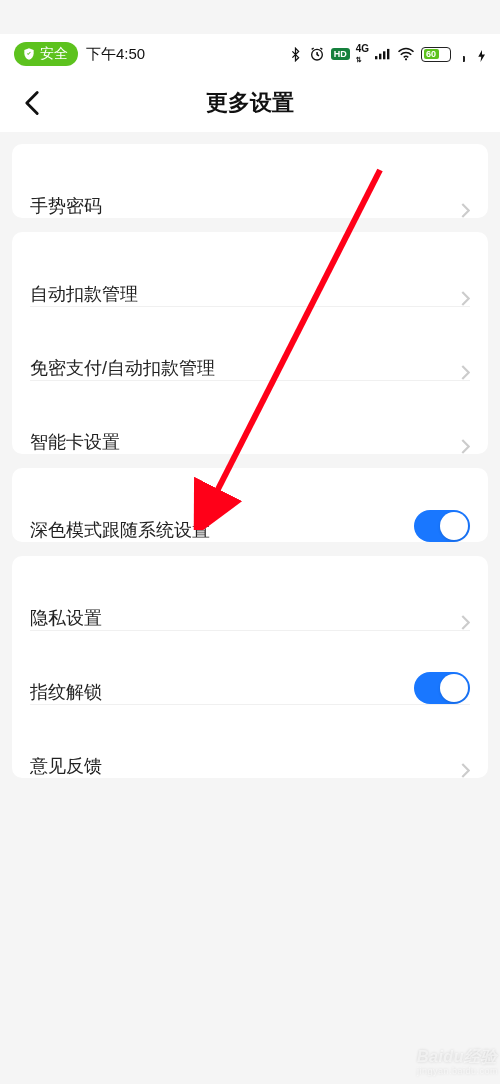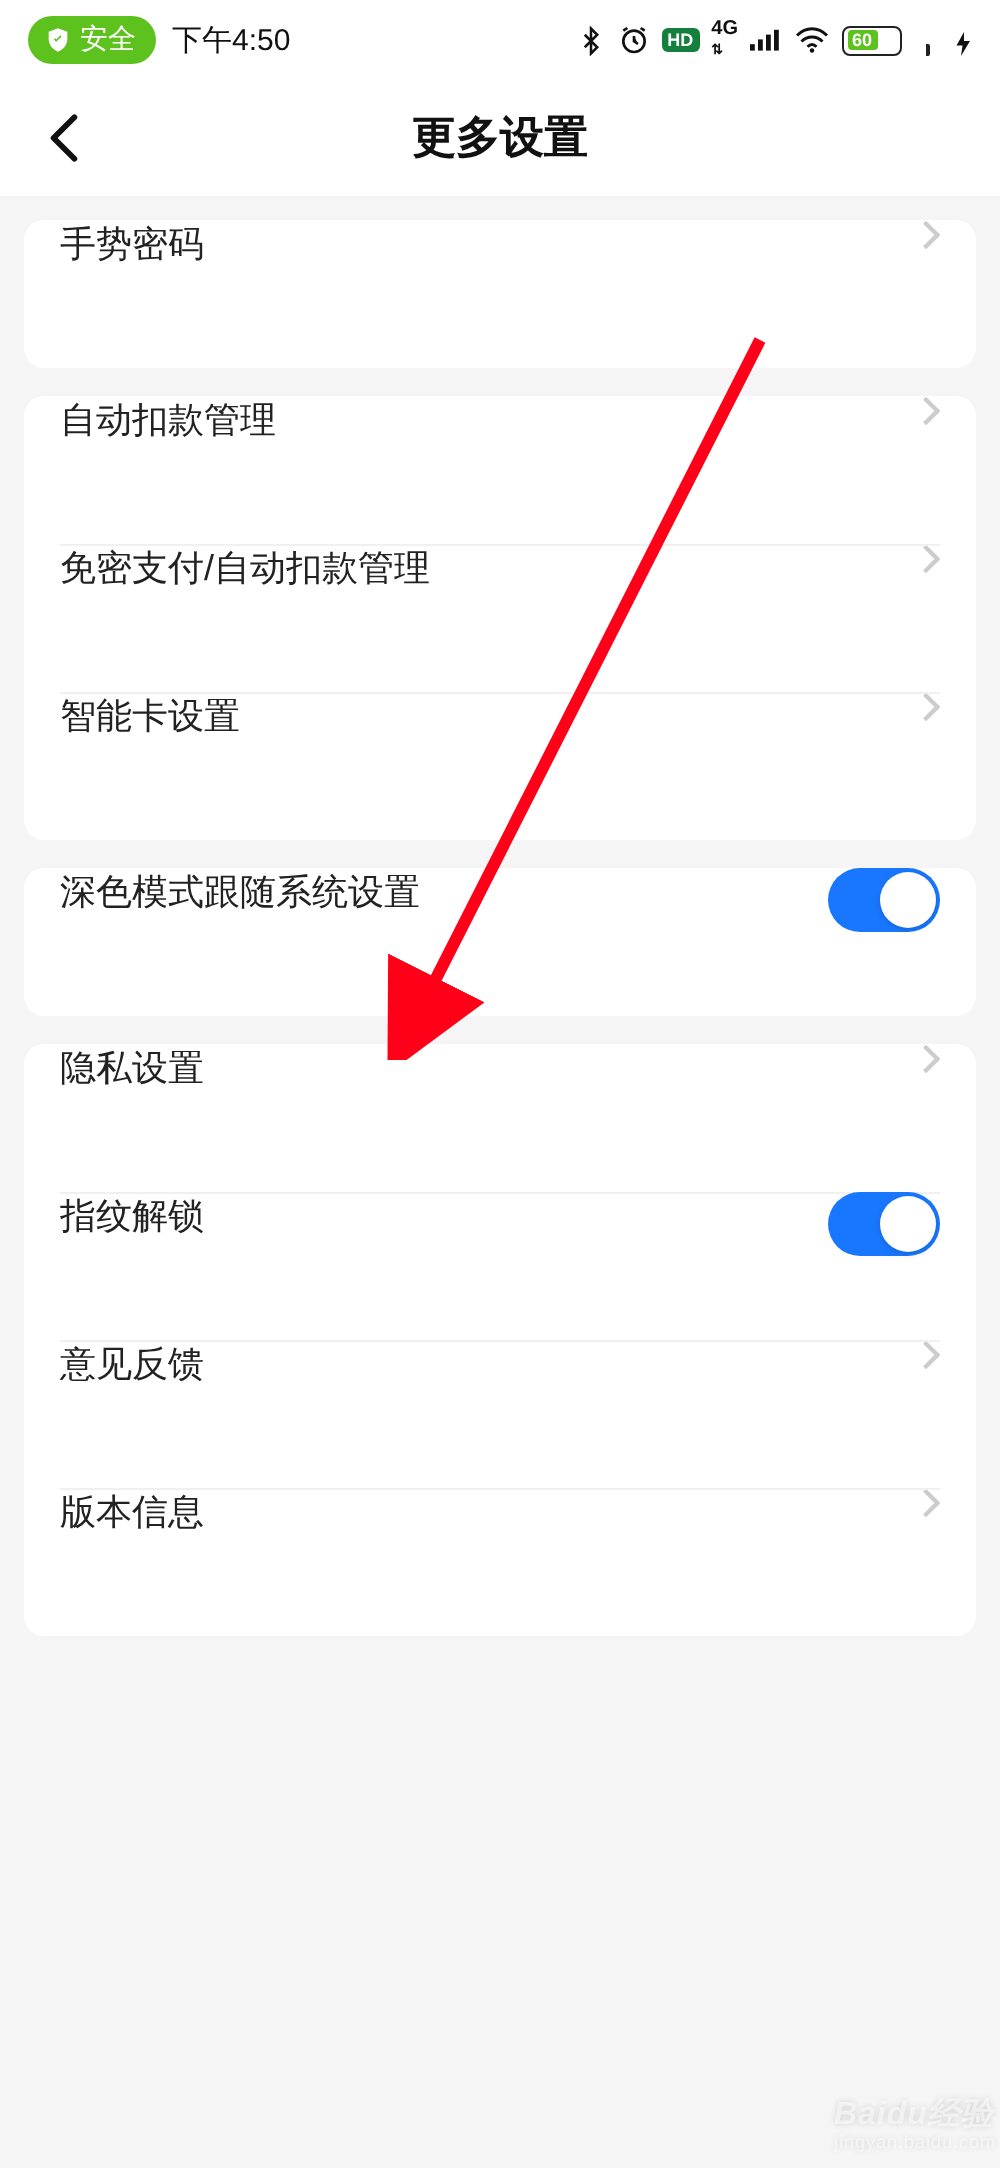--- a/index.html
+++ b/index.html
@@ -17,20 +17,21 @@
       overflow: hidden;
     }
     
     .status-bar {
       height: 40px;
       display: flex;
       align-items: center;
       justify-content: space-between;
       padding: 0 14px;
       background: #fff;
+      margin-top: 34px;
     }
     .status-left {
       display: flex;
       align-items: center;
       gap: 8px;
     }
     .safe-badge {
       background: #5dc21e;
       color: #fff;
       border-radius: 14px;
@@ -117,21 +118,21 @@
     }
     .group {
       background: #fff;
       border-radius: 10px;
       margin-bottom: 14px;
       overflow: hidden;
     }
     .row {
       height: 74px;
       display: flex;
-      align-items: flex-start;
+      align-items: flex-end;
       justify-content: space-between;
       padding: 0 18px;
       position: relative;
     }
     .row + .row::before {
       content: "";
       position: absolute;
       top: 0;
       left: 18px;
       right: 18px;
@@ -306,26 +307,20 @@
         <div class="toggle on">
           <div class="toggle-thumb"></div>
         </div>
       </div>
       <div class="row">
         <span class="row-label">意见反馈</span>
         <svg width="9" height="15" viewBox="0 0 8 14" class="chevron">
           <path fill="none" stroke="#ccc" stroke-width="2" d="M1 1l6 6-6 6"></path>
         </svg>
       </div>
-      <div class="row">
-        <span class="row-label">版本信息</span>
-        <svg width="9" height="15" viewBox="0 0 8 14" class="chevron">
-          <path fill="none" stroke="#ccc" stroke-width="2" d="M1 1l6 6-6 6"></path>
-        </svg>
-      </div>
     </div>
   </div>
 
 <svg class="arrow-annotation" width="220" height="370" viewBox="0 0 220 370" style="left:180px; top:160px;">
   <defs>
     <marker id="arrhead" markerWidth="9" markerHeight="9" refX="3" refY="4.5" orient="auto">
       <path d="M0,0 L9,4.5 L0,9 z" fill="#ff0018"></path>
     </marker>
   </defs>
   <line x1="200" y1="10" x2="30" y2="345" stroke="#ff0018" stroke-width="6" marker-end="url(#arrhead)"></line>

